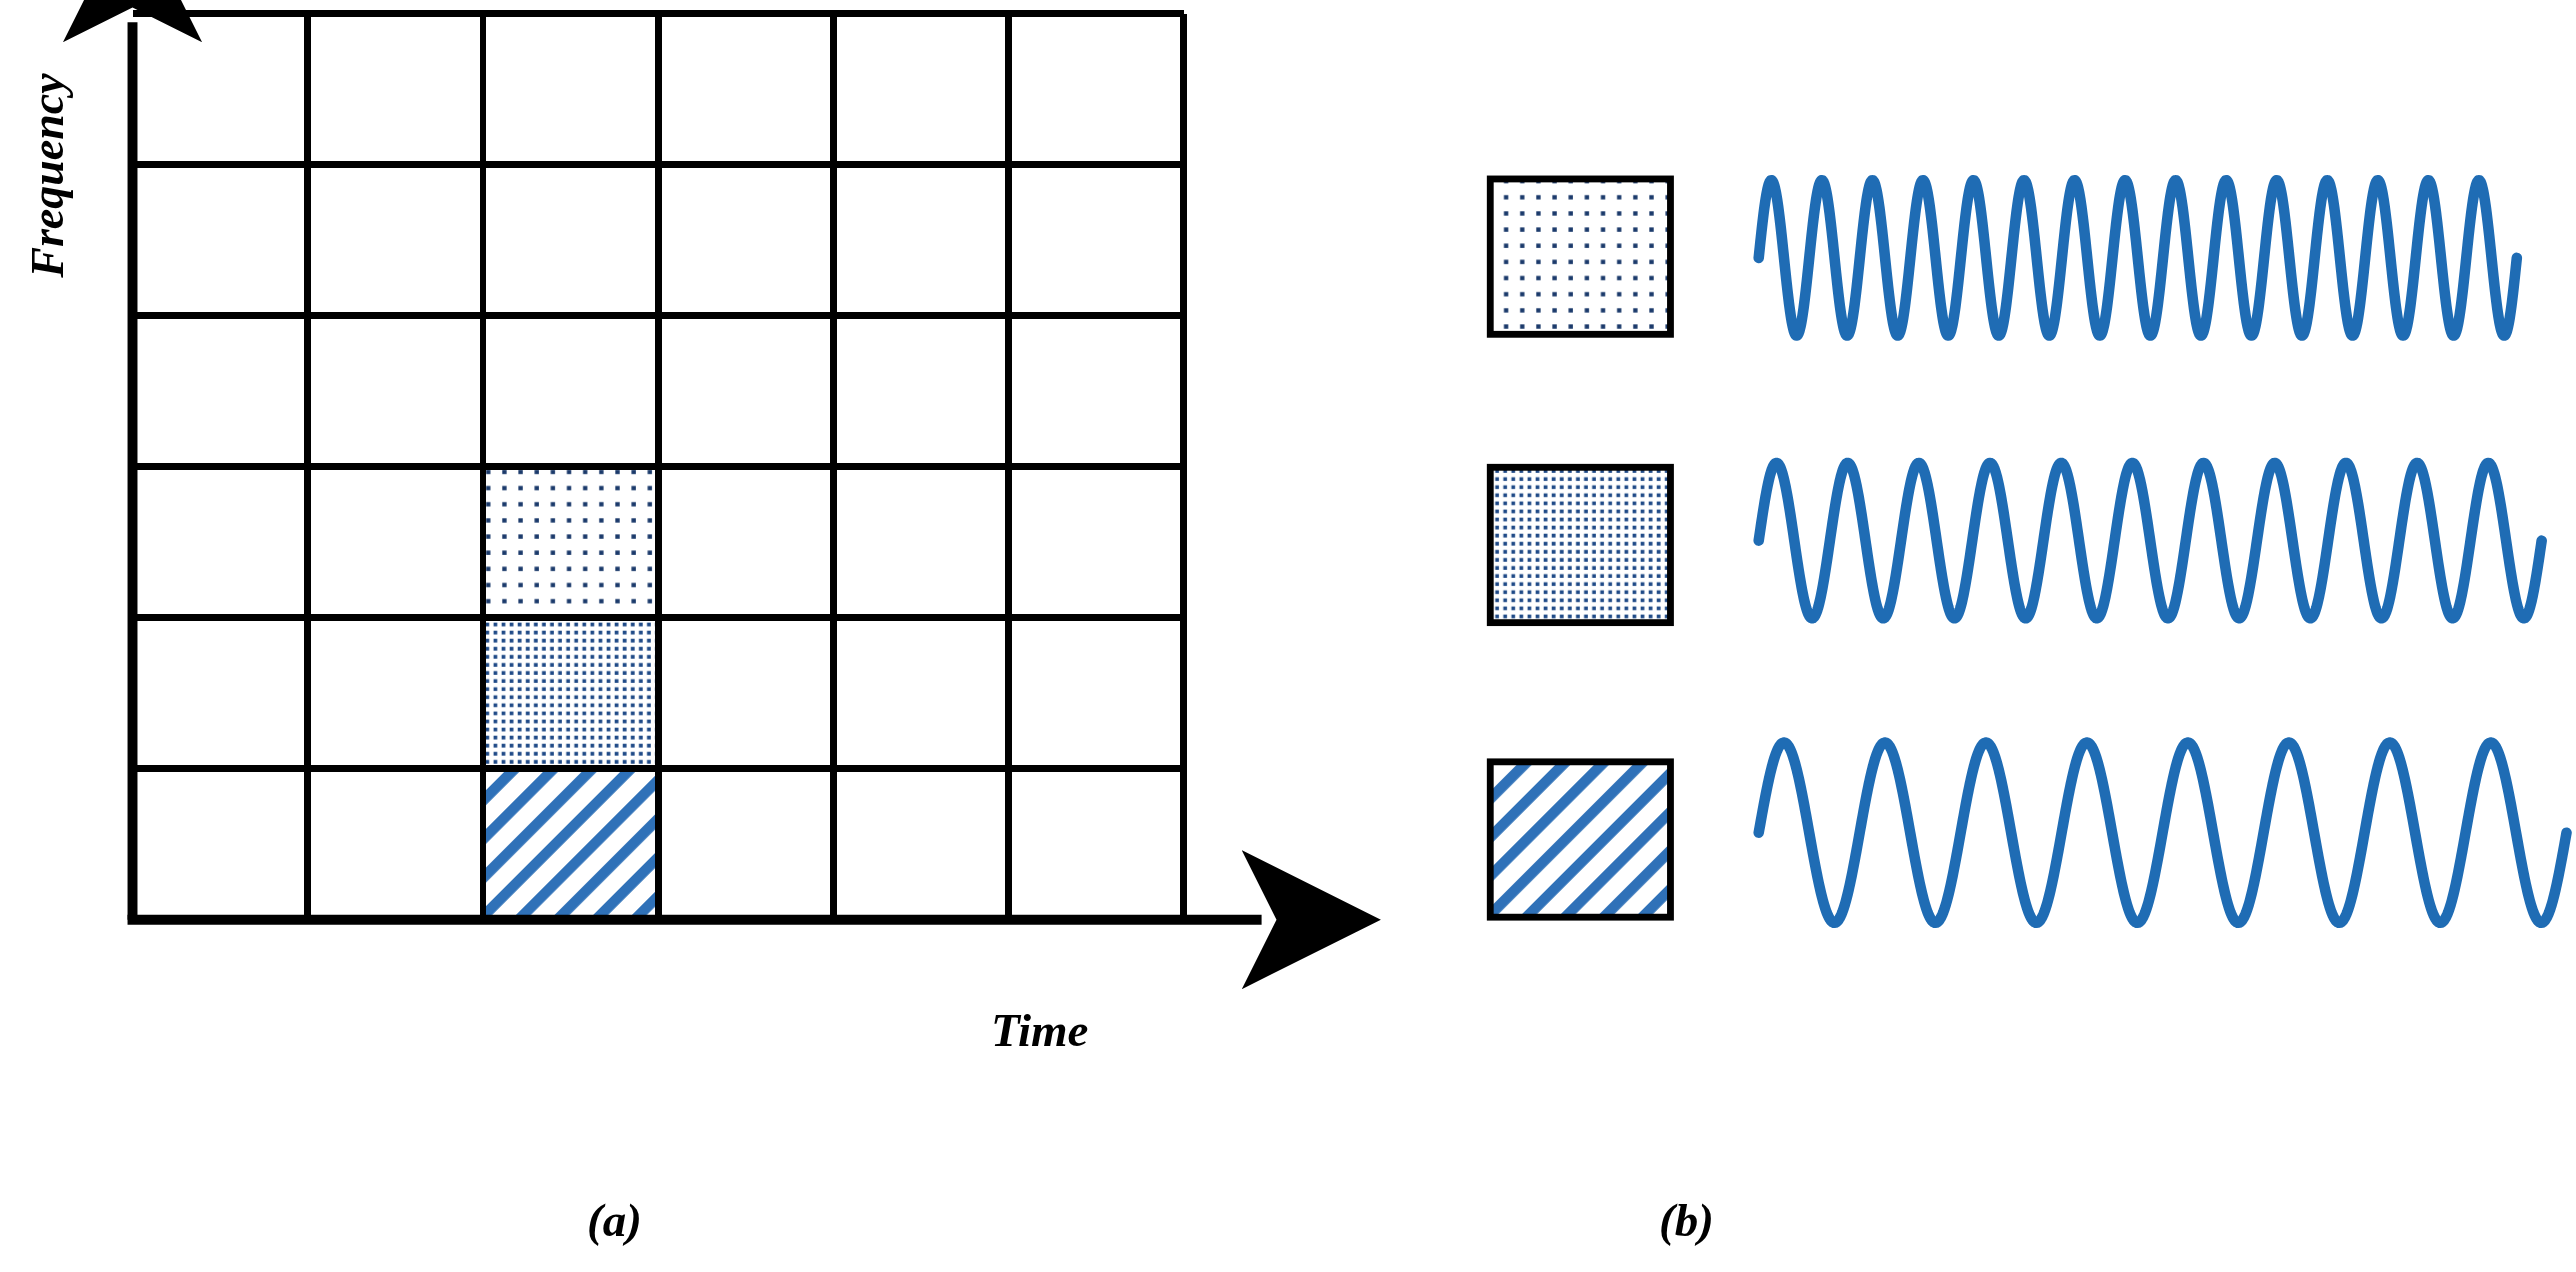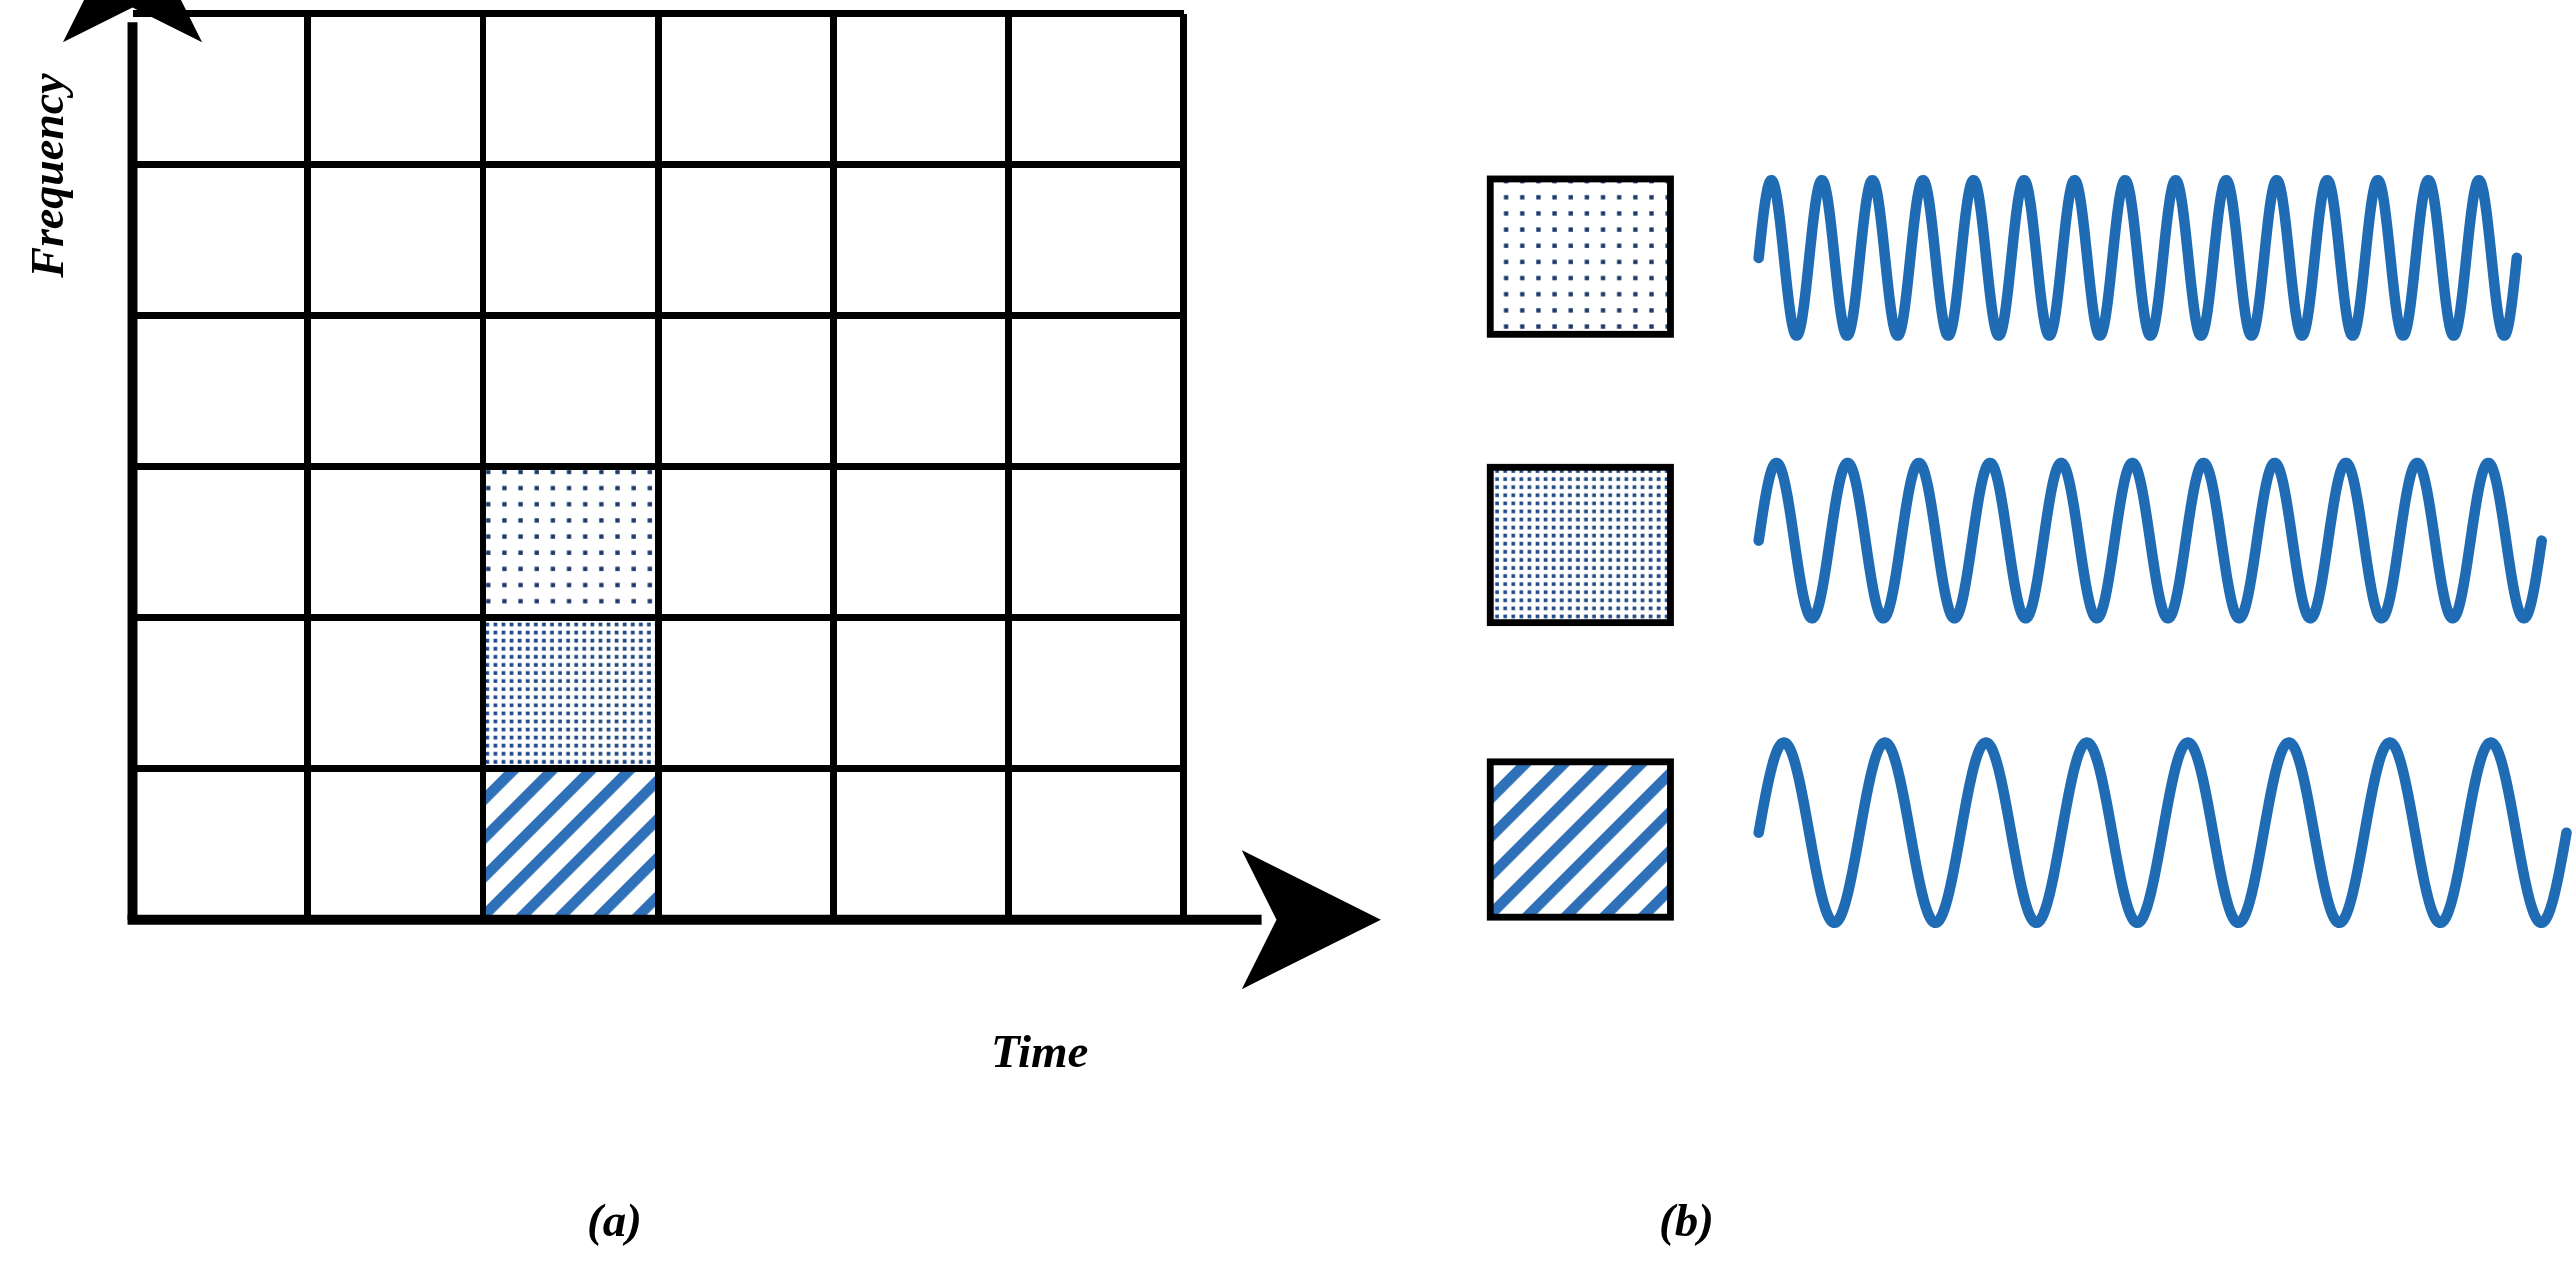--- a/index.html
+++ b/index.html
@@ -12,21 +12,21 @@
     position:absolute;
     font-family:"Liberation Serif", serif;
     font-weight:bold;font-style:italic;color:#000;
     white-space:nowrap;user-select:none;
   }
   #freq-label{
     left:-65px;top:149px;width:224px;
     font-size:46px;text-align:center;
     transform:rotate(-90deg);transform-origin:50% 50%;
   }
-  #time-label{left:991px;top:1024px;font-size:47px;}
+  #time-label{left:991px;top:1003px;font-size:47px;}
   #cap-a{left:587px;top:1193px;font-size:47px;}
   #cap-b{left:1659px;top:1193px;font-size:47px;}
 </style>
 </head>
 <body>
 
 <svg id="fig" viewBox="0 0 4145 2047" xmlns="http://www.w3.org/2000/svg">
   <defs>
 
     <pattern id="pat-dots-sparse" patternUnits="userSpaceOnUse" width="26" height="26">

